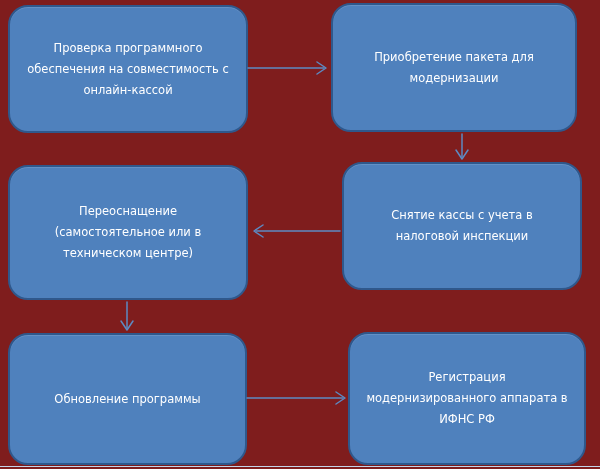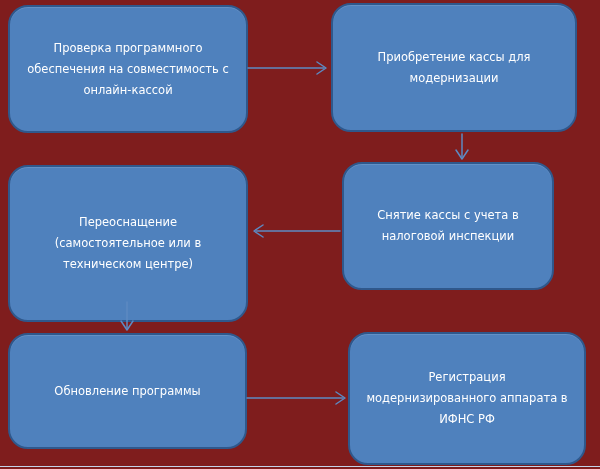--- a/index.html
+++ b/index.html
@@ -23,23 +23,23 @@
     justify-content: center;
     text-align: center;
     font-size: 11.5px;
     line-height: 21px;
     padding: 0 8px;
     box-shadow: inset 0 1px 0 rgba(255,255,255,0.12);
   }
   .node .label { white-space: pre-line; }
   #node-check    { left: 8px;   top: 5px;   width: 240px; height: 128px; }
   #node-buy      { left: 331px; top: 3px;   width: 246px; height: 129px; }
-  #node-dereg    { left: 342px; top: 162px; width: 212px; height: 128px; }
-  #node-reequip  { left: 8px;   top: 165px; width: 240px; height: 157px; }
-  #node-update   { left: 8px;   top: 333px; width: 239px; height: 116px; }
+  #node-dereg    { left: 342px; top: 162px; width: 240px; height: 128px; }
+  #node-reequip  { left: 8px;   top: 165px; width: 240px; height: 135px; }
+  #node-update   { left: 8px;   top: 333px; width: 239px; height: 132px; }
   #node-register { left: 348px; top: 332px; width: 238px; height: 133px; align-items: center; }
   .connector-layer {
     position: absolute;
     left: 0; top: 0;
     width: 600px; height: 469px;
     pointer-events: none;
   }
   .bottom-border {
     position: absolute;
     left: 0; right: 0; top: 466px;
@@ -52,21 +52,21 @@
 
 <div class="canvas">
 
   <div class="node" id="node-check">
     <span class="label">Проверка программного
 обеспечения на совместимость с
 онлайн-кассой</span>
   </div>
 
   <div class="node" id="node-buy">
-    <span class="label">Приобретение кассы для
+    <span class="label">Приобретение пакета для
 модернизации</span>
   </div>
 
   <div class="node" id="node-dereg">
     <span class="label">Снятие кассы с учета в
 налоговой инспекции</span>
   </div>
 
   <div class="node" id="node-reequip">
     <span class="label">Переоснащение

